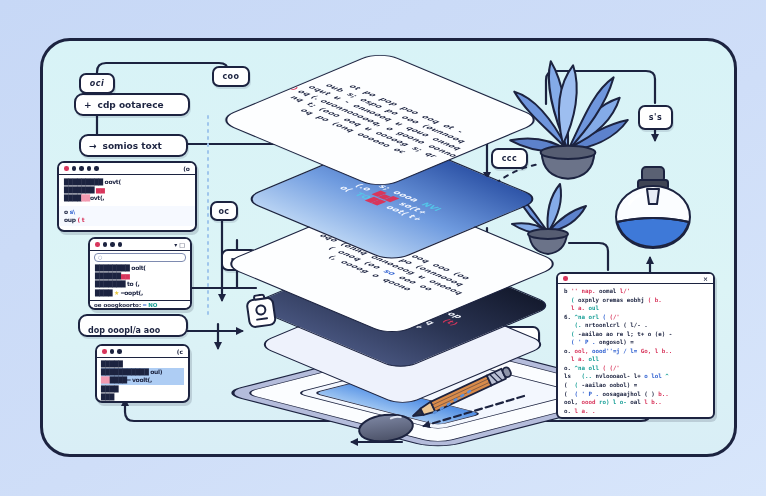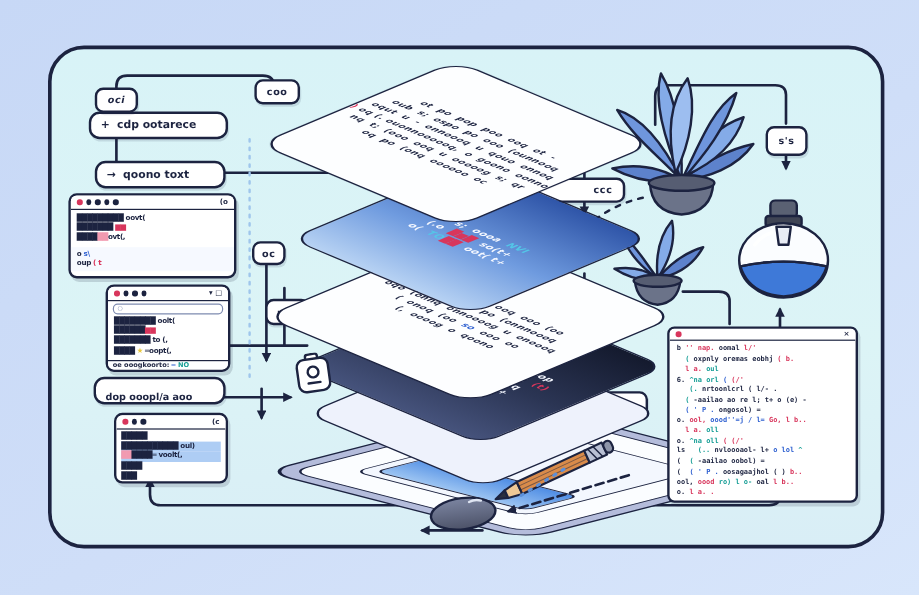--- a/index.html
+++ b/index.html
@@ -13,21 +13,21 @@
   svg.overlay2{position:absolute;left:0;top:0;z-index:65;pointer-events:none;}
 
   
   .pill{position:absolute;z-index:18;background:#fff;border:2px solid #1c2340;border-radius:7px;
     display:flex;align-items:center;justify-content:center;font-size:8px;font-weight:700;
     letter-spacing:.5px;box-shadow:1px 2px 0 rgba(28,35,64,.12);}
   .p-oci{left:79px;top:73px;width:32px;height:17px;font-style:italic;}
   .p-coo{left:212px;top:66px;width:34px;height:17px;}
   .p-oc{left:210px;top:201px;width:24px;height:16px;}
   .p-nes{left:221px;top:249px;width:33px;height:18px;}
-  .p-ccc{left:444px;top:148px;width:33px;height:17px;padding-left:40px;}
+  .p-ccc{left:491px;top:148px;width:33px;height:17px;}
   .p-oo{left:449px;top:195px;width:29px;height:17px;}
   .p-cco{left:467px;top:264px;width:33px;height:17px;}
   .p-cce{left:500px;top:326px;width:36px;height:18px;}
   .p-ss{left:638px;top:105px;width:31px;height:21px;}
 
   .fbox{position:absolute;z-index:16;background:#fff;border:2px solid #1c2340;border-radius:9px;
     display:flex;align-items:center;gap:6px;padding:0 8px;font-size:9px;font-weight:700;
     box-shadow:1px 2px 0 rgba(28,35,64,.12);}
   .b1{left:74px;top:93px;width:96px;height:19px;}
   .b2{left:77px;top:116px;width:92px;height:15px;font-size:8px;}
@@ -141,21 +141,21 @@
   <div class="pill p-cco">cco</div>
   <div class="pill p-cce">cce</div>
   <div class="pill p-ss">s's</div>
 
   <div class="fbox b1">
     <span class="fbx-ic">+</span>
     <span>cdp ootarece</span>
   </div>
   <div class="fbox b3">
     <span class="fbx-ic">→</span>
-    <span>qoono toxt</span>
+    <span>somios toxt</span>
   </div>
   <div class="fbox bdop">
     <span>dop ooopl/a aoo</span>
   </div>
 
   <div class="window w1">
     <div class="titlebar">
       <span class="tdot red"></span>
       <span class="tdot"></span>
       <span class="tdot"></span>

